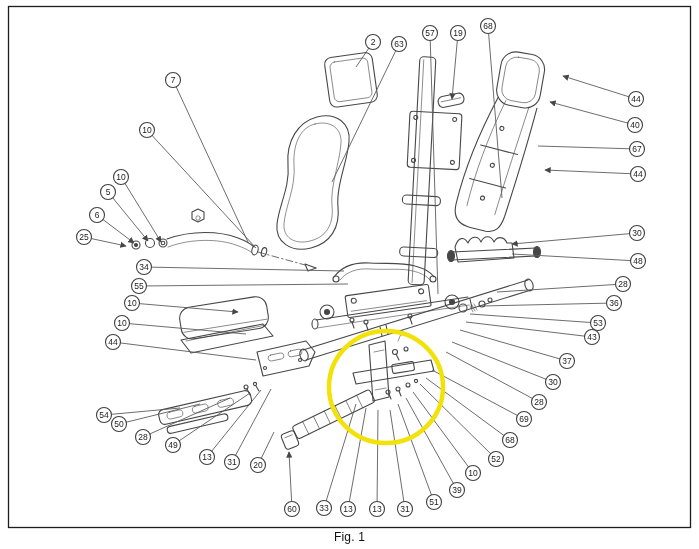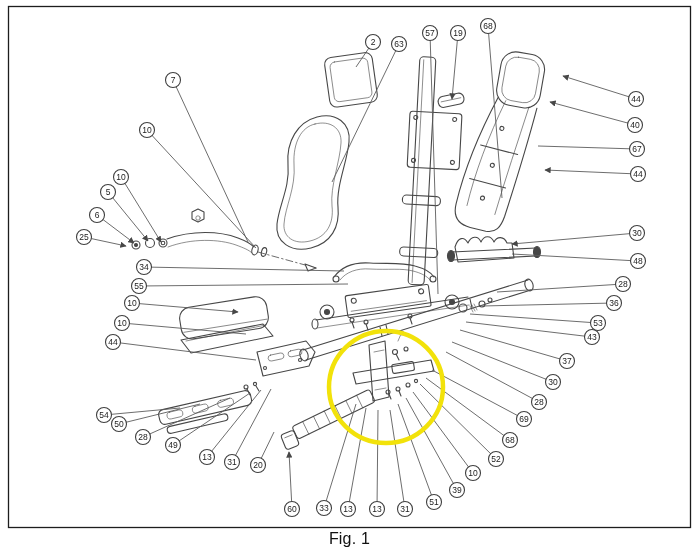--- a/index.html
+++ b/index.html
@@ -5,21 +5,21 @@
   html,body{margin:0;padding:0;background:#ffffff;}
   body{width:699px;height:549px;overflow:hidden;font-family:"Liberation Sans",sans-serif;}
   .figure{position:relative;width:699px;height:549px;background:#fff;}
   svg#diagram{position:absolute;left:0;top:0;}
   #machine{stroke:#474747;fill:none;stroke-width:1.1;stroke-linejoin:round;stroke-linecap:round;}
   #machine .thin{stroke-width:0.6;}
   #leader-lines line{stroke:#5c5c5c;stroke-width:0.9;}
   #balloons-layer circle{fill:#ffffff;stroke:#3f3f3f;stroke-width:1.1;}
   #balloons-layer text{font:8.5px "Liberation Sans",sans-serif;fill:#222;text-anchor:middle;}
   .caption{position:absolute;left:0;top:530px;width:699px;text-align:center;
-           font-size:16px;color:#111;letter-spacing:0.2px;}
+           font-size:12px;color:#111;letter-spacing:0.2px;}
 </style>
 </head>
 <body>
 
 <div class="figure">
   <svg id="diagram" width="699" height="549" viewBox="0 0 699 549">
     <defs>
       <marker id="arrowhead" viewBox="0 0 10 10" refX="9" refY="5" markerWidth="7" markerHeight="7" orient="auto-start-reverse">
         <path d="M0,0 L10,5 L0,10 z" fill="#474747"></path>
       </marker>

